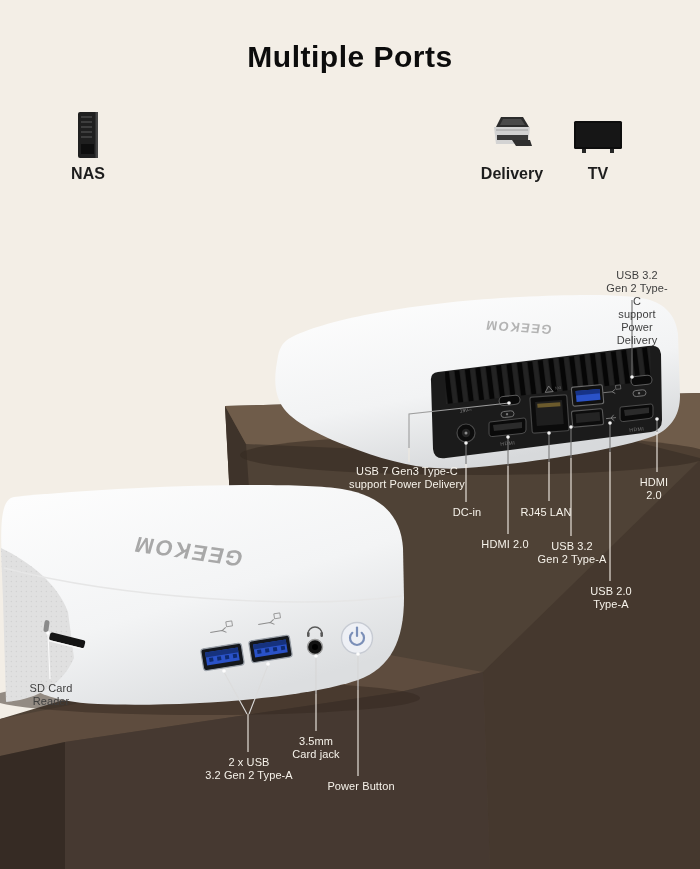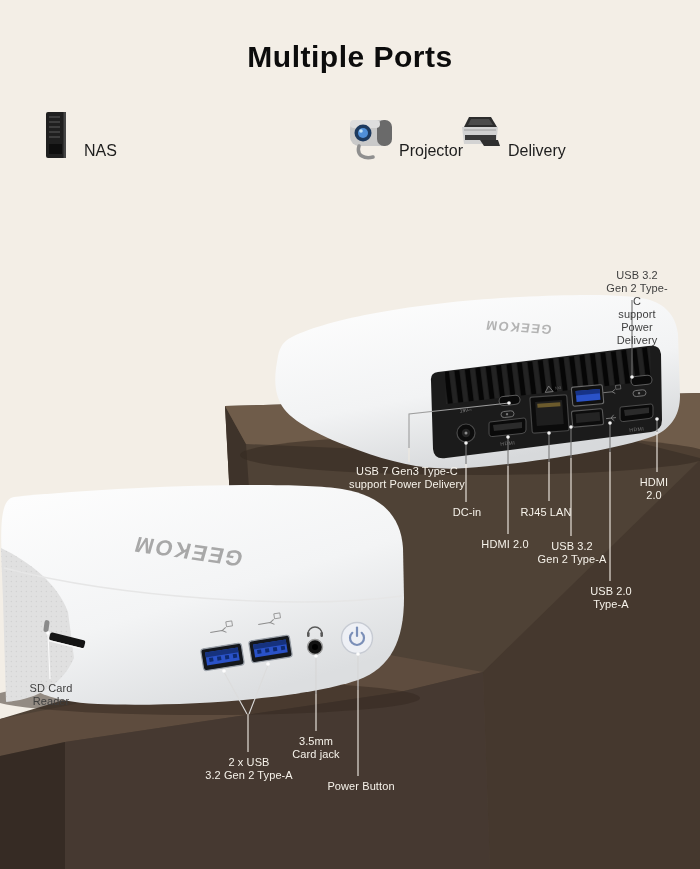--- a/index.html
+++ b/index.html
@@ -7,21 +7,21 @@
     position:relative;width:700px;height:869px;overflow:hidden;
     background:#f3eee6;font-family:"Liberation Sans",sans-serif;
   }
   .scene{position:absolute;inset:0;z-index:1;}
   .title{
     position:absolute;top:40px;left:0;right:0;z-index:3;text-align:center;
     font-size:30px;font-weight:bold;color:#0c0c0c;letter-spacing:.5px;
   }
   .device{
     position:absolute;top:104px;z-index:3;width:120px;margin-left:-60px;
-    display:flex;flex-direction:row;align-items:flex-end;
+    display:flex;flex-direction:column;align-items:center;font-weight:bold;
   }
   .device .ic{height:56px;display:flex;align-items:flex-end;justify-content:center;}
   .device .lbl{margin-top:5px;font-size:16px;color:#1d1d1d;}
   .ann{
     position:absolute;z-index:3;transform:translateX(-50%);text-align:center;
     font-size:11px;line-height:13px;white-space:pre-line;color:#f6f2ea;letter-spacing:.1px;
   }
   .ann.dark{color:#3e3e3e;}
 </style>
 </head>
@@ -271,49 +271,46 @@
           <rect x="21" y="27" width="11" height="2" fill="#3d3d3d"></rect>
       <rect x="21" y="32" width="11" height="2" fill="#3d3d3d"></rect>
       <rect x="21" y="40" width="13" height="10" fill="#0e0e0e"></rect>
     </svg>
       </div>
     <div class="lbl">NAS</div>
   </div>
 
 
 
-  <div class="device" style="left:403px">
-    <div class="ic">
-        <svg width="56" height="56" viewBox="0 0 56 56">
-      <rect x="7" y="16" width="42" height="26" rx="9" fill="#c9c9c9"></rect>
-      <rect x="34" y="16" width="15" height="26" rx="7" fill="#6a6a6a"></rect>
-      <rect x="7" y="16" width="30" height="8" rx="4" fill="#dedede"></rect>
-      <circle cx="20" cy="29" r="8.5" fill="#1d3a5f"></circle>
-      <circle cx="20" cy="29" r="5" fill="#4f8fd8"></circle>
-      <circle cx="18" cy="27" r="1.8" fill="#bfe0f5"></circle>
-      <path d="M16,42 C13,52 22,55 30,53" stroke="#8f8f8f" stroke-width="3.5" fill="none" stroke-linecap="round"></path>
-    </svg>
-      </div>
-    <div class="lbl">Projector</div>
-  </div>
 
   <div class="device" style="left:512px">
     <div class="ic">
         <svg width="56" height="56" viewBox="0 0 56 56">
       <polygon points="17,13 39,13 45,23 12,23" fill="#2c2c2c"></polygon>
       <polygon points="19,15 37,15 41,21 16,21" fill="#4a4a4a"></polygon>
       <polygon points="10,23 46,23 44,40 12,40" fill="#d3d3d3"></polygon>
       <rect x="13" y="31" width="31" height="5" fill="#3a3a3a"></rect>
       <polygon points="28,36 46,36 48,42 32,42" fill="#2f2f2f"></polygon>
       <rect x="12" y="25" width="32" height="2" fill="#b9b9b9"></rect>
     </svg>
       </div>
     <div class="lbl">Delivery</div>
   </div>
 
+  <div class="device" style="left:598px">
+    <div class="ic">
+        <svg width="56" height="56" viewBox="0 0 56 56">
+      <rect x="4" y="17" width="48" height="28" rx="1.5" fill="#0d0d0d"></rect>
+      <rect x="6" y="19" width="44" height="24" fill="#161616"></rect>
+      <rect x="12" y="45" width="4" height="4" fill="#262626"></rect>
+      <rect x="40" y="45" width="4" height="4" fill="#262626"></rect>
+    </svg>
+      </div>
+    <div class="lbl">TV</div>
+  </div>
 
   <div class="ann dark" style="left:637px;top:269px">USB 3.2 Gen 2 Type-C
 support Power Delivery</div>
   <div class="ann" style="left:407px;top:465px">USB 7 Gen3 Type-C
 support Power Delivery</div>
   <div class="ann" style="left:467px;top:506px">DC-in</div>
   <div class="ann" style="left:505px;top:538px">HDMI 2.0</div>
   <div class="ann" style="left:546px;top:506px">RJ45 LAN</div>
   <div class="ann" style="left:572px;top:540px">USB 3.2
 Gen 2 Type-A</div>

